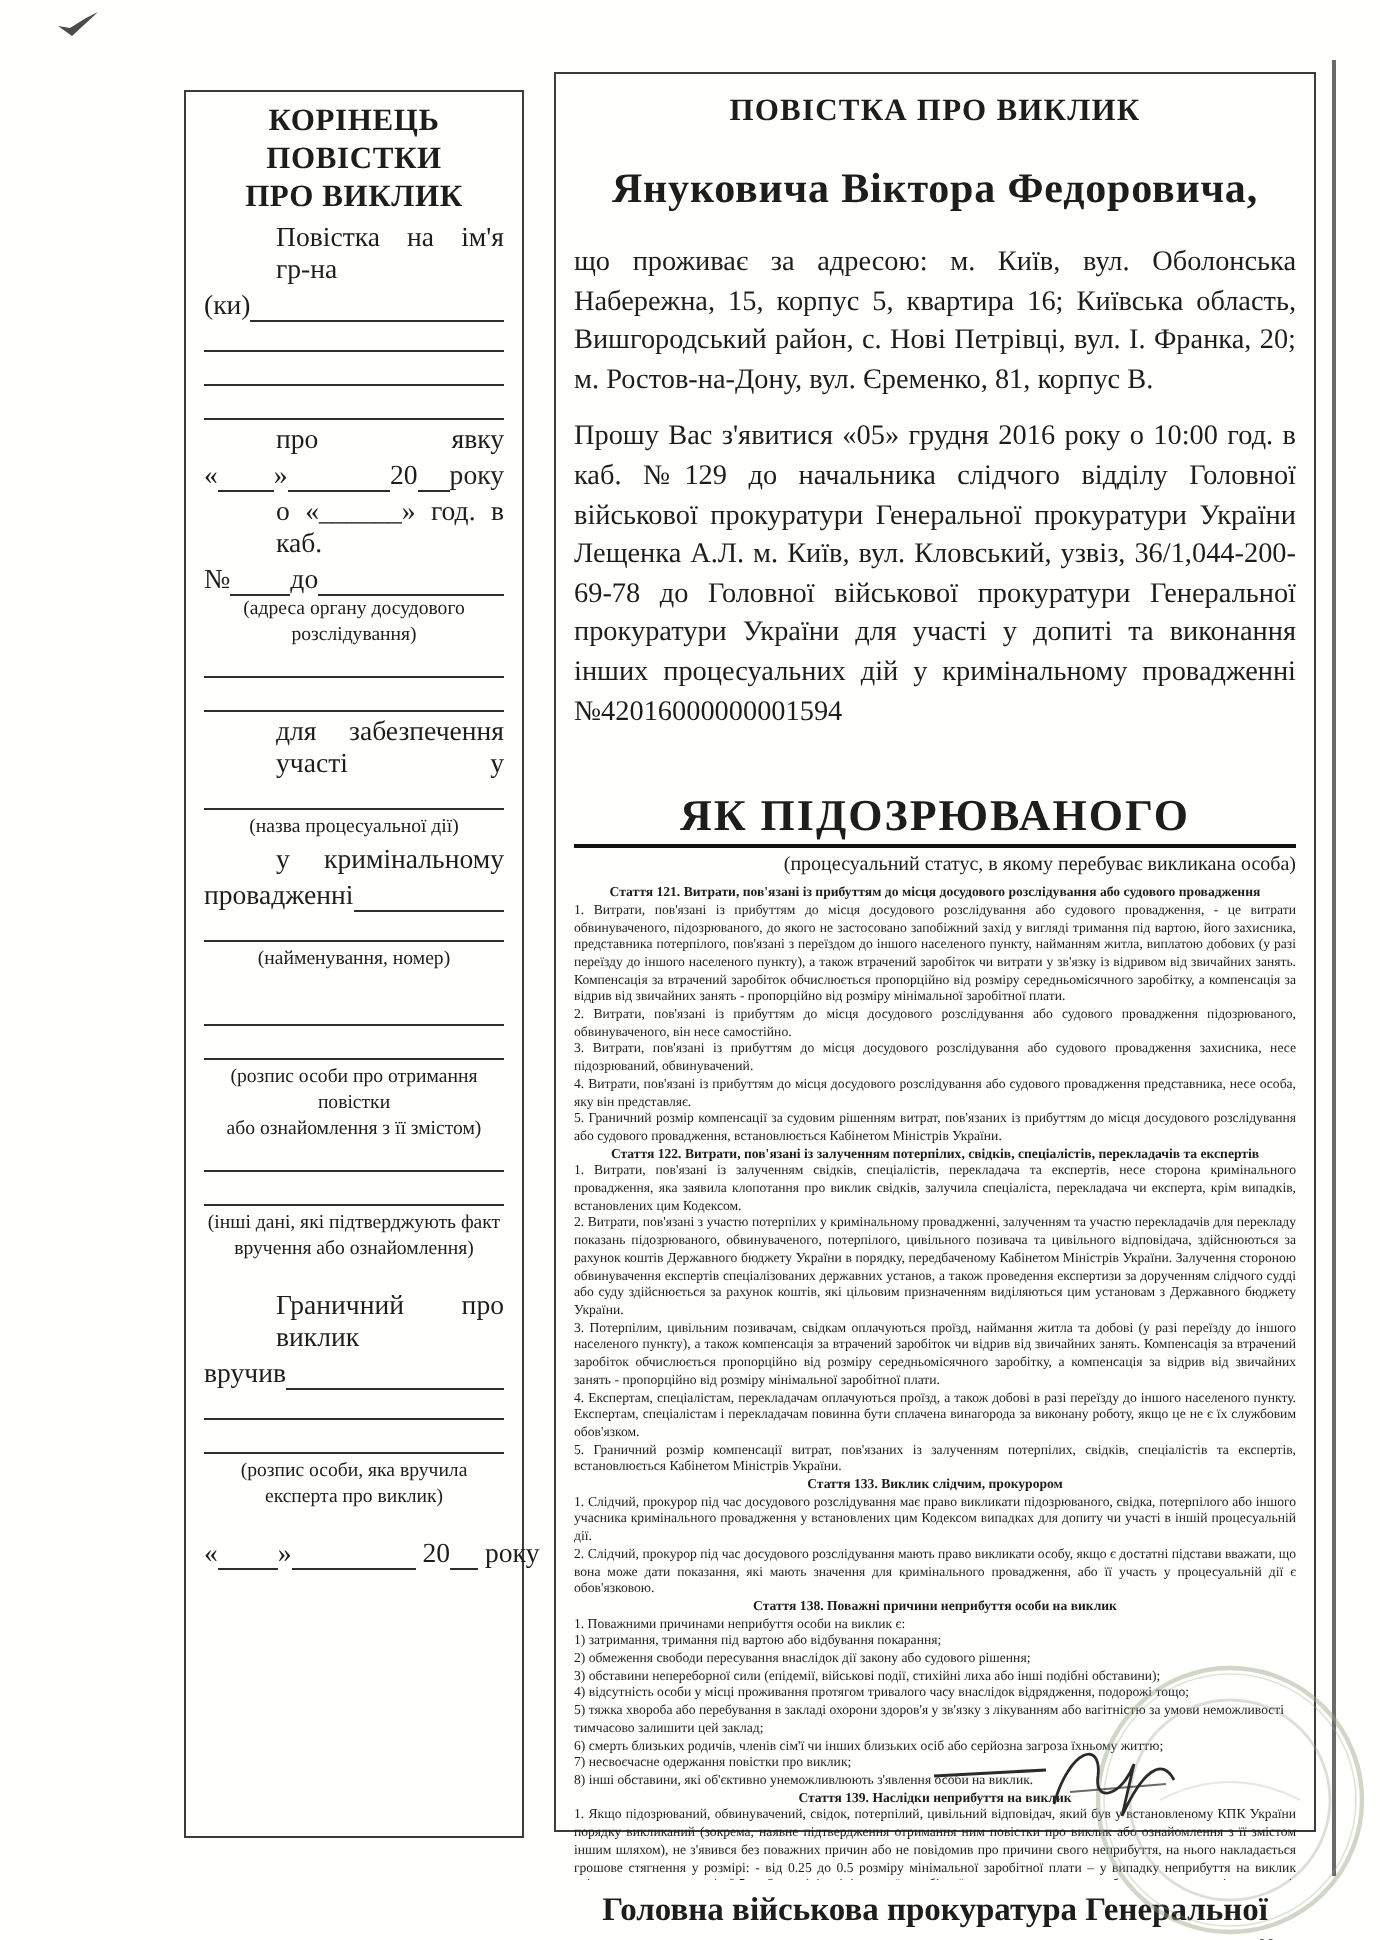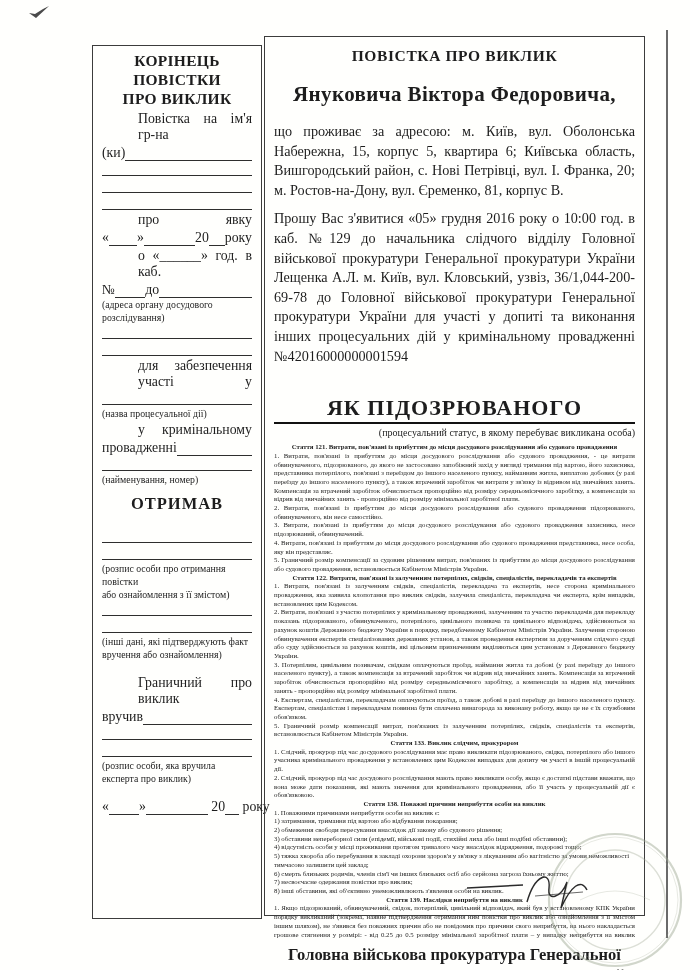--- a/index.html
+++ b/index.html
@@ -2,33 +2,33 @@
 <html><head>
 <meta charset="utf-8">
 <style>
   html,body{margin:0;padding:0;}
   body{background:#e9e9e9;}
   #page{position:relative;width:690px;height:970px;background:#fffffd;overflow:hidden;
         font-family:"Liberation Serif","DejaVu Serif",serif;color:#1d1d1d;}
   
   #stub-box{position:absolute;left:92px;top:45px;width:170px;height:874px;
             border:1.6px solid #3c3c3c;box-sizing:border-box;padding:5px 9px 0 9px;}
-  #main-box{position:absolute;left:264px;top:36px;width:381px;height:880px;
+  #main-box{position:absolute;left:277px;top:36px;width:381px;height:880px;
             border:1.6px solid #3c3c3c;box-sizing:border-box;padding:6px 9px 0 9px;}
   #edge-line{position:absolute;left:666px;top:30px;width:2px;height:908px;background:#6a6a6a;}
   #corner-mark{position:absolute;left:27px;top:3px;}
   
   .stub-title{font-weight:bold;font-size:15.5px;line-height:19px;text-align:center;letter-spacing:.3px;}
   #stub-lines{margin-top:3px;}
   .s-jtext{font-size:13.8px;line-height:16px;text-align:justify;text-align-last:justify;margin-top:2px;margin-left:36px;}
   .s-parts{display:flex;align-items:flex-end;font-size:13.8px;line-height:16px;margin-top:2px;}
   .s-t{white-space:pre;}
   .s-fill{flex:1;border-bottom:1.2px solid #2e2e2e;height:13px;}
   .s-hr{height:14px;border-bottom:1.2px solid #2e2e2e;margin-bottom:2px;}
-  .s-cap{font-size:9.8px;line-height:13px;}
+  .s-cap{font-size:9.8px;line-height:13px;text-align:center;}
   .s-bold{font-weight:bold;font-size:16.5px;line-height:20px;text-align:center;letter-spacing:1px;margin:8px 0 2px 0;}
   .s-gap{height:12px;}
   
   .m-title{font-weight:bold;font-size:15.5px;text-align:center;letter-spacing:.6px;margin-top:4px;}
   .m-name{font-weight:bold;font-size:21px;text-align:center;letter-spacing:.4px;margin:17px 0 15px 0;}
   .m-para{font-size:14.2px;line-height:19.6px;text-align:justify;}
   .m-para + .m-para{margin-top:9px;}
   .m-status{font-weight:bold;font-size:22px;text-align:center;letter-spacing:1px;
             border-bottom:2px solid #111;padding-bottom:1px;margin-top:29px;}
   .m-status-cap{font-size:10px;text-align:right;line-height:13px;margin:2px 0 4px 0;}
@@ -82,21 +82,20 @@
         <div class="s-jtext">для забезпечення участі у</div>
         <div class="s-hr"></div>
         <div class="s-cap">(назва процесуальної дії)</div>
         <div class="s-jtext">у кримінальному</div>
         <div class="s-parts">
           <span class="s-t">провадженні</span>
           <span class="s-fill"></span>
         </div>
         <div class="s-hr"></div>
         <div class="s-cap">(найменування, номер)</div>
-        <div class="s-bold">ОТРИМАВ</div>
         <div class="s-gap"></div>
         <div class="s-hr"></div>
         <div class="s-hr"></div>
         <div class="s-cap">(розпис особи про отримання повістки</div>
         <div class="s-cap">або ознайомлення з її змістом)</div>
         <div class="s-hr"></div>
         <div class="s-hr"></div>
         <div class="s-cap">(інші дані, які підтверджують факт</div>
         <div class="s-cap">вручення або ознайомлення)</div>
         <div class="s-gap"></div>
@@ -118,21 +117,21 @@
           <span class="s-t"> 20</span>
           <span class="s-fill" style="flex: 0 0 auto; width: 14px;"></span>
           <span class="s-t"> року</span>
         </div>
       </div>
   </div>
 
   <div id="main-box">
     <div class="m-title">ПОВІСТКА ПРО ВИКЛИК</div>
     <div class="m-name">Януковича Віктора Федоровича,</div>
-    <div class="m-para">що проживає за адресою: м. Київ, вул. Оболонська Набережна, 15, корпус 5, квартира 6; Київська область, Вишгородський район, с. Нові Петрівці, вул. І. Франка, 20; м. Ростов-на-Дону, вул. Єременко, 81, корпус В.</div>
+    <div class="m-para">що проживає за адресою: м. Київ, вул. Оболонська Набережна, 15, корпус 5, квартира 16; Київська область, Вишгородський район, с. Нові Петрівці, вул. І. Франка, 20; м. Ростов-на-Дону, вул. Єременко, 81, корпус В.</div>
     <div class="m-para">Прошу Вас з'явитися «05» грудня 2016 року о 10:00 год. в каб. №129 до начальника слідчого відділу Головної військової прокуратури Генеральної прокуратури України Лещенка А.Л. м. Київ, вул. Кловський, узвіз, 36/1,044-200-69-78 до Головної військової прокуратури Генеральної прокуратури України для участі у допиті та виконання інших процесуальних дій у кримінальному провадженні №42016000000001594</div>
     <div class="m-status">ЯК ПІДОЗРЮВАНОГО</div>
     <div class="m-status-cap">(процесуальний статус, в якому перебуває викликана особа)</div>
     <div id="articles">
         <div class="art-h">Стаття 121. Витрати, пов'язані із прибуттям до місця досудового розслідування або судового провадження</div>
         <div class="art-p">1. Витрати, пов'язані із прибуттям до місця досудового розслідування або судового провадження, - це витрати обвинуваченого, підозрюваного, до якого не застосовано запобіжний захід у вигляді тримання під вартою, його захисника, представника потерпілого, пов'язані з переїздом до іншого населеного пункту, найманням житла, виплатою добових (у разі переїзду до іншого населеного пункту), а також втрачений заробіток чи витрати у зв'язку із відривом від звичайних занять. Компенсація за втрачений заробіток обчислюється пропорційно від розміру середньомісячного заробітку, а компенсація за відрив від звичайних занять - пропорційно від розміру мінімальної заробітної плати.</div>
         <div class="art-p">2. Витрати, пов'язані із прибуттям до місця досудового розслідування або судового провадження підозрюваного, обвинуваченого, він несе самостійно.</div>
         <div class="art-p">3. Витрати, пов'язані із прибуттям до місця досудового розслідування або судового провадження захисника, несе підозрюваний, обвинувачений.</div>
         <div class="art-p">4. Витрати, пов'язані із прибуттям до місця досудового розслідування або судового провадження представника, несе особа, яку він представляє.</div>
         <div class="art-p">5. Граничний розмір компенсації за судовим рішенням витрат, пов'язаних із прибуттям до місця досудового розслідування або судового провадження, встановлюється Кабінетом Міністрів України.</div>

